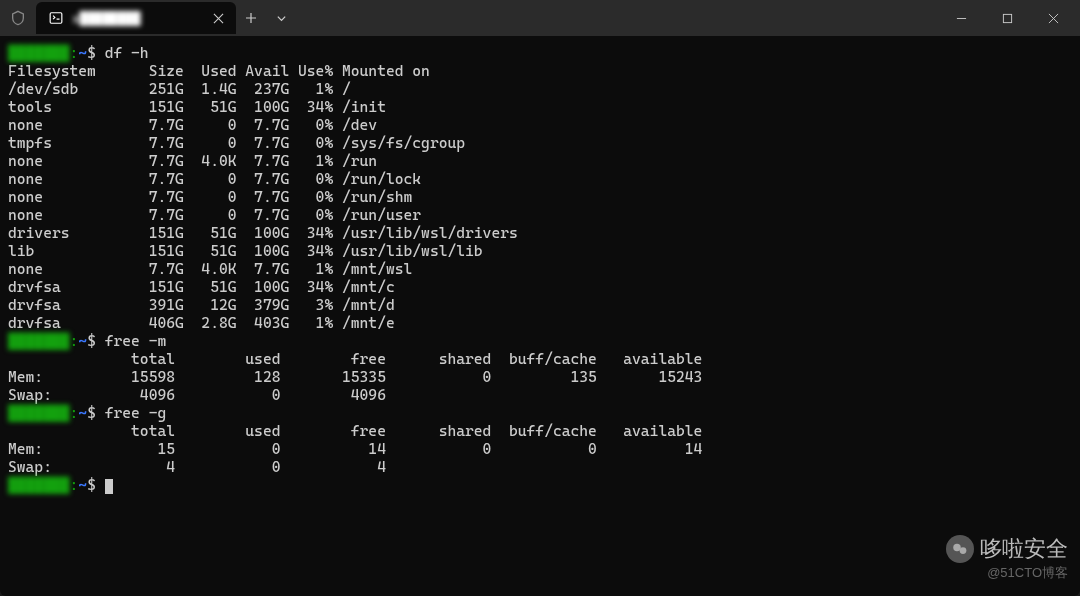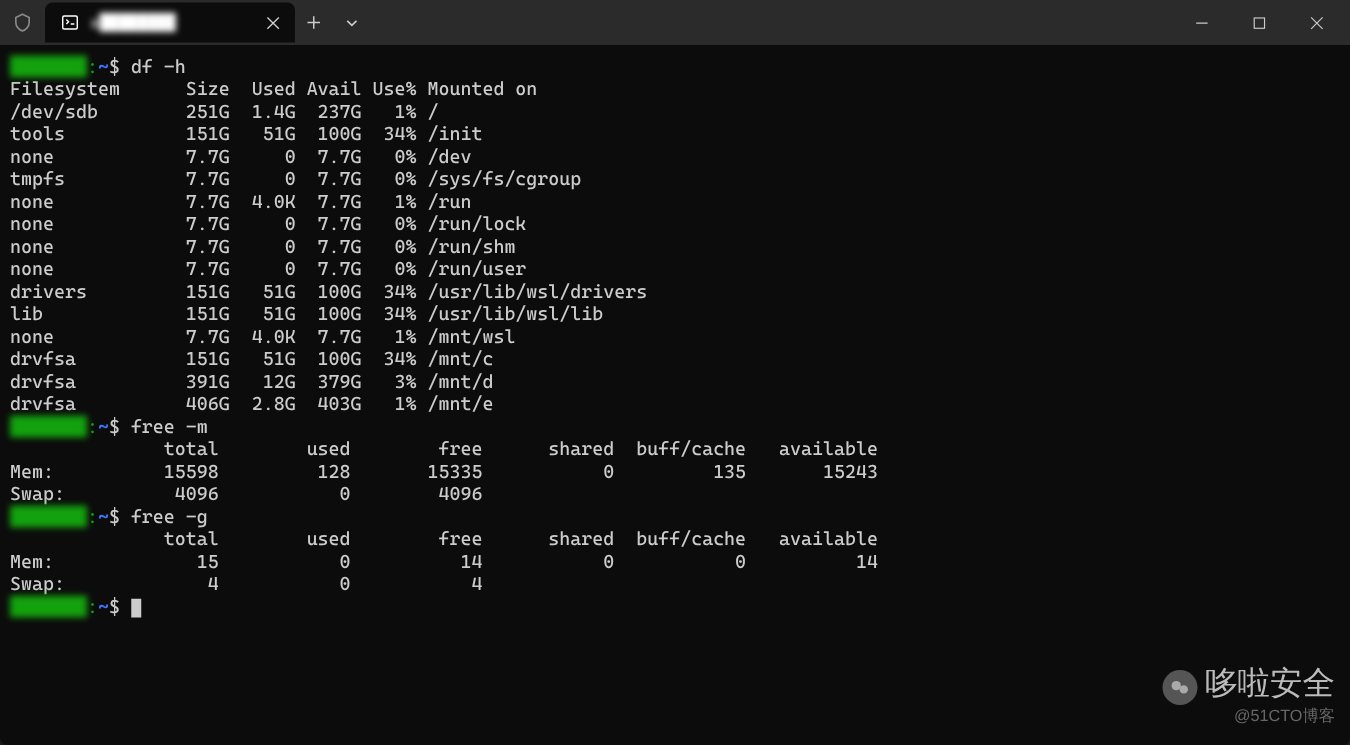--- a/index.html
+++ b/index.html
@@ -92,24 +92,24 @@
     .row { display:block; }
     .watermarks {
       position: absolute;
       right: 12px;
       bottom: 14px;
       text-align: right;
       color: #888;
     }
     .wm-main {
       display:flex;
-      align-items:flex-end;
+      align-items:center;
       gap:6px;
       justify-content:flex-end;
-      font-size: 26px;
+      font-size: 22px;
       color: #bbb;
       font-family: sans-serif;
     }
     .wm-icon {
       width:28px;height:28px;border-radius:50%;
       background:#555;display:flex;align-items:center;justify-content:center;
     }
     .wm-sub {
       font-size: 13px;
       color: #666;

